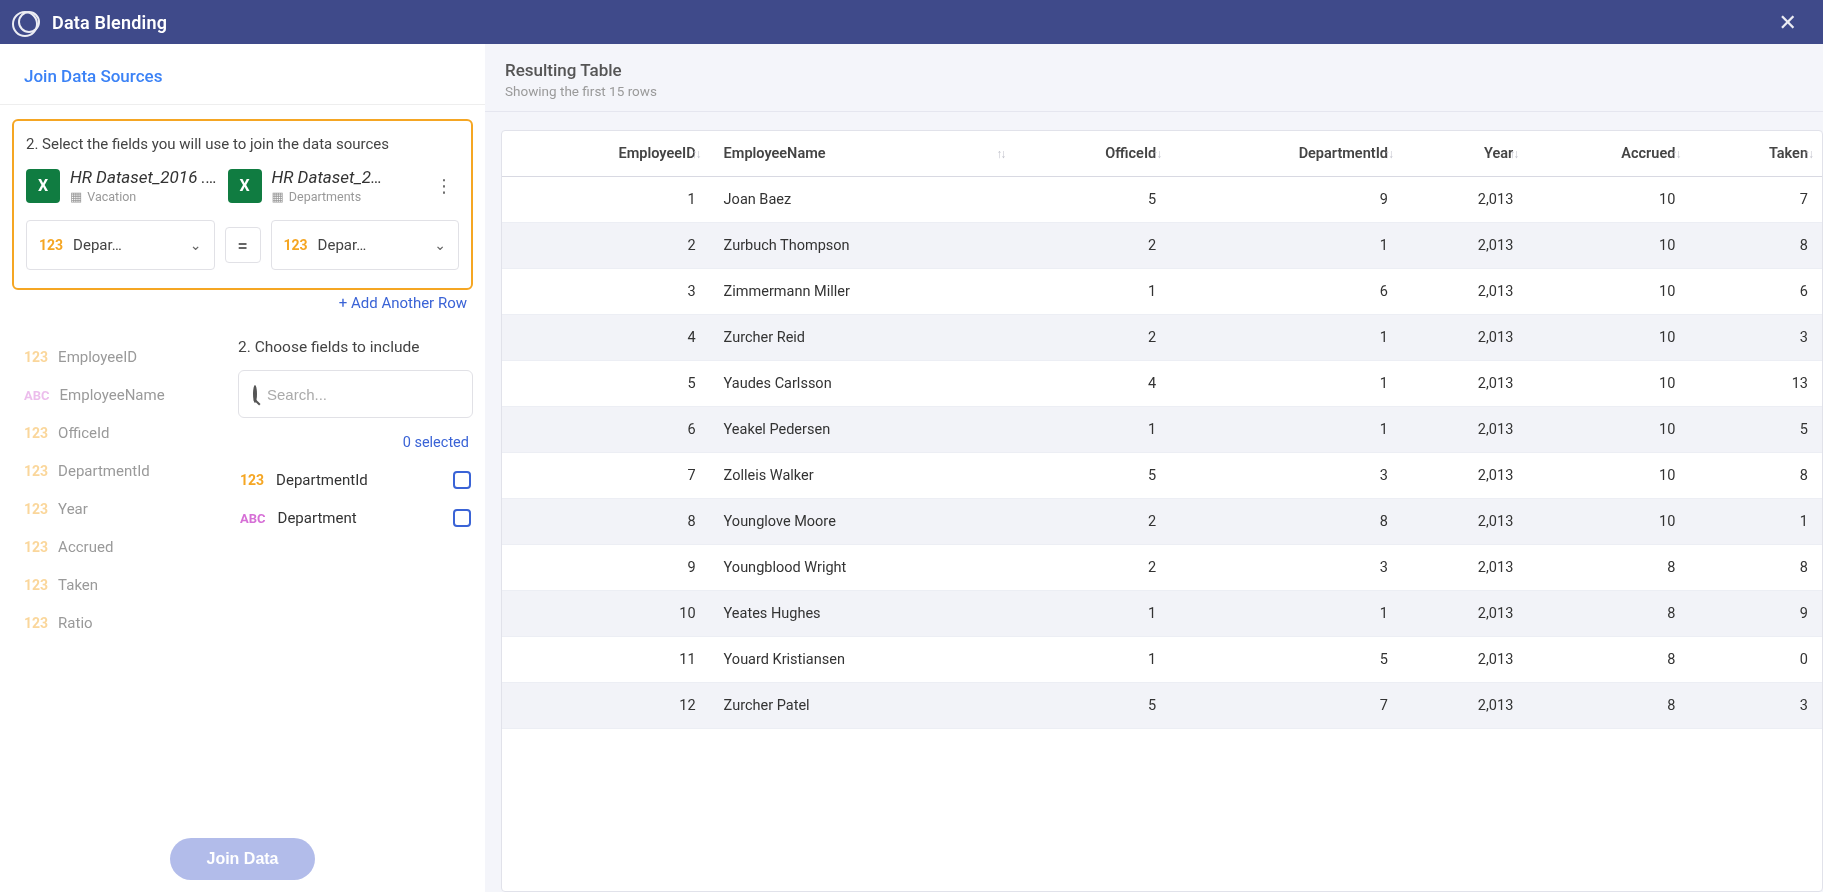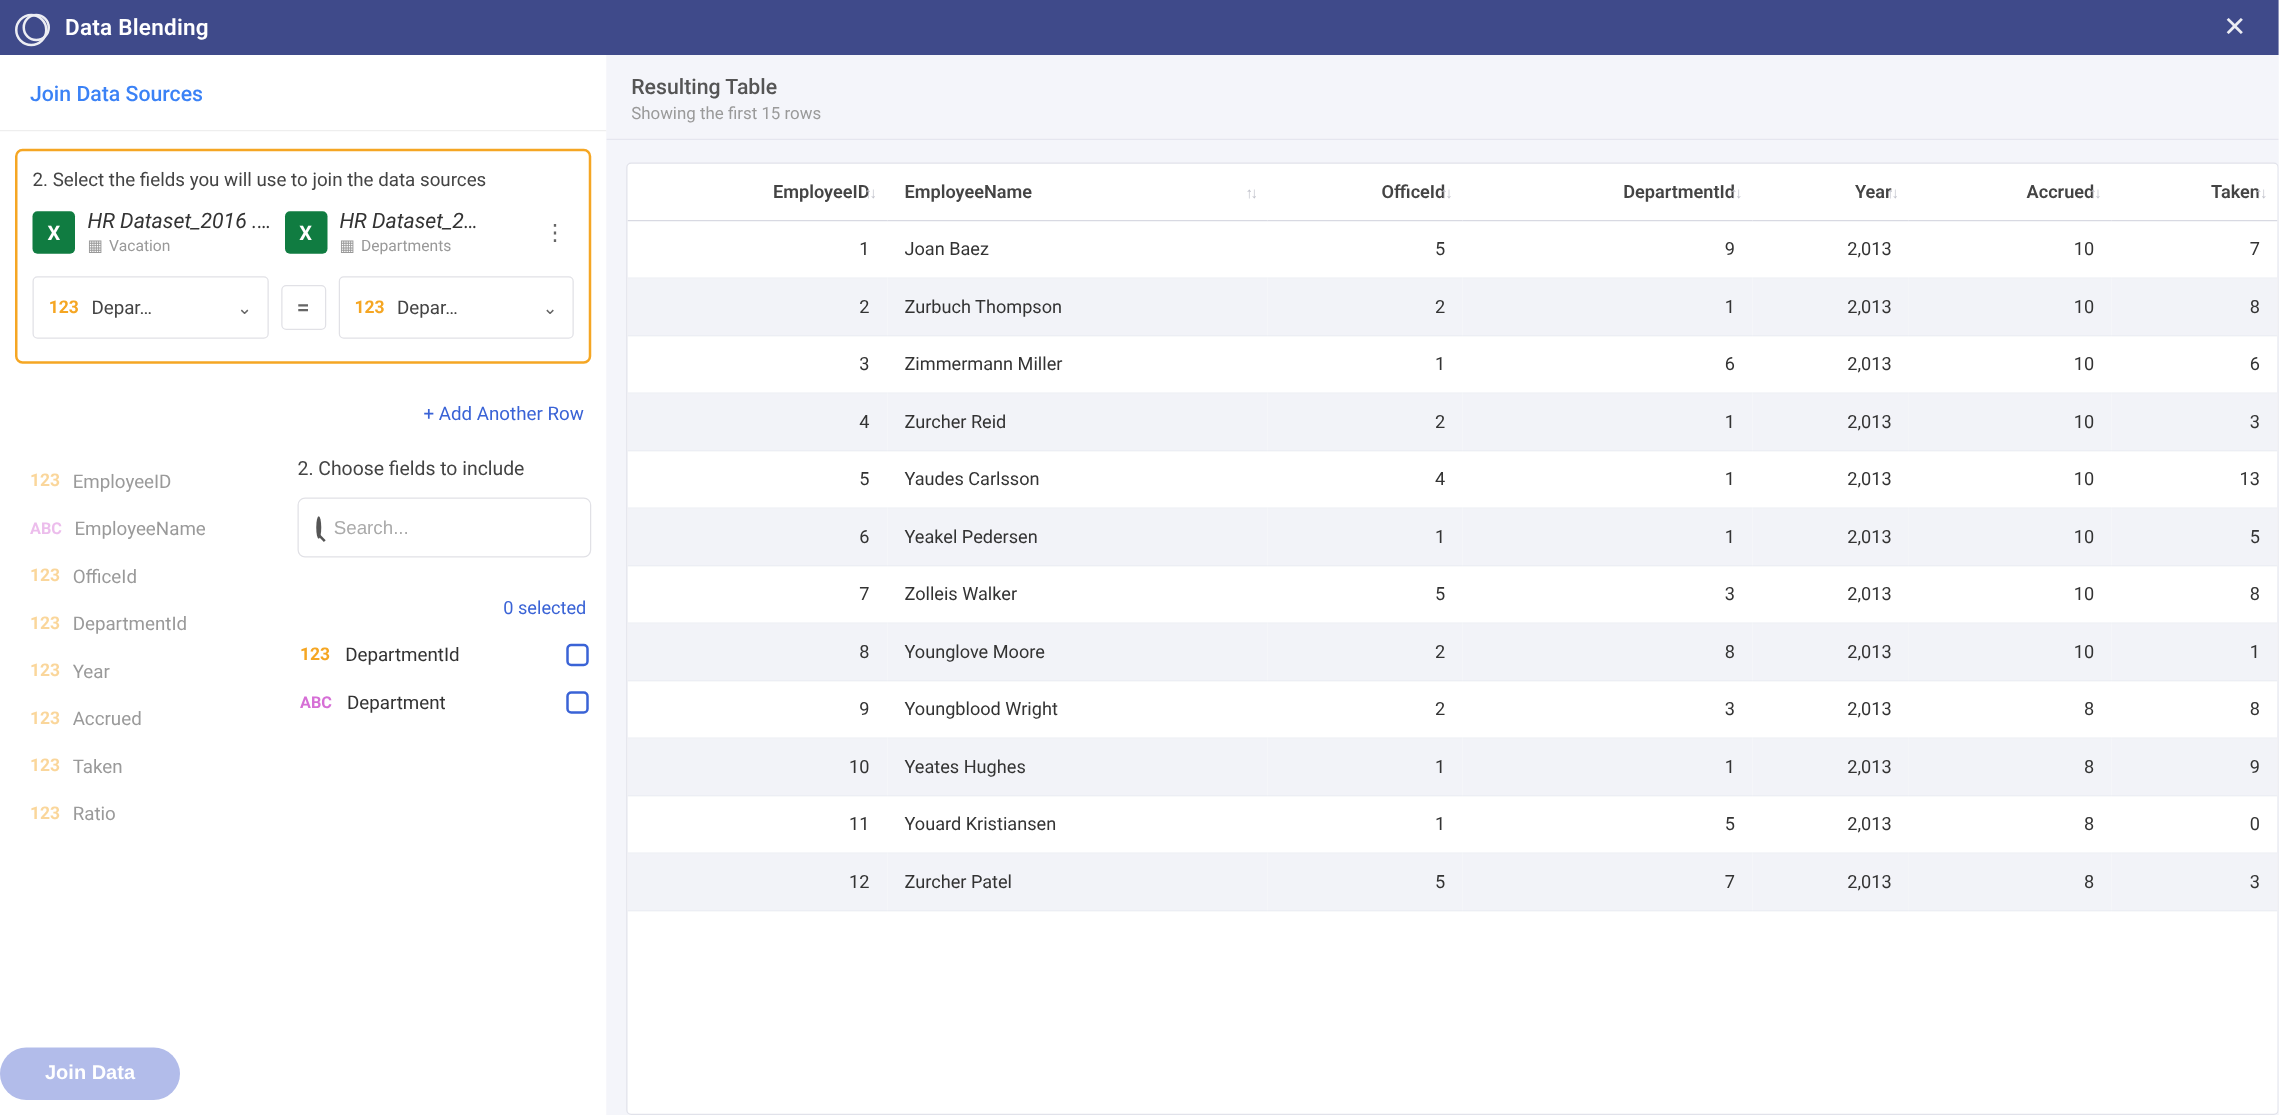--- a/index.html
+++ b/index.html
@@ -23,36 +23,36 @@
   .source-sub { display: flex; align-items: center; gap: 5px; font-size: 12.5px; color: #999; margin-top: 2px; }
   .source-sub .grid-glyph { font-size: 13px; color: #999; }
   .kebab { font-size: 18px; color: #666; cursor: pointer; padding: 0 6px; }
   .field-pair { display: flex; align-items: center; gap: 10px; margin-top: 16px; }
   .field-select { flex: 1; border: 1px solid #e1e1e6; border-radius: 4px; height: 50px; display: flex; align-items: center; padding: 0 12px; gap: 10px; cursor: pointer; background: #fff; }
   .type-123 { color: #f5a623; font-weight: 700; font-size: 14px; }
   .type-abc { color: #d66fd6; font-weight: 700; font-size: 13px; }
   .field-select .label { flex: 1; font-size: 15px; color: #444; white-space: nowrap; overflow: hidden; text-overflow: ellipsis; }
   .chev { color: #666; font-size: 14px; }
   .equals { width: 36px; height: 36px; border: 1px solid #e1e1e6; border-radius: 4px; display: flex; align-items: center; justify-content: center; font-size: 18px; font-weight: 600; color: #666; }
-  .add-row { text-align: right; padding: 31px 18px 8px; }
+  .add-row { text-align: right; padding: 4px 18px 8px; }
   .add-row a { color: #3a63d6; font-size: 15px; text-decoration: none; cursor: pointer; }
   .lower-cols { display: flex; padding: 18px 12px 0 24px; gap: 12px; flex: 1; overflow: hidden; }
   .col-left { flex: 1; overflow-y: auto; }
   .field-item { display: flex; align-items: center; gap: 10px; padding: 10px 0; font-size: 15px; }
   .field-item .type-123, .field-item .type-abc { opacity: .45; }
   .field-item .fname { color: #9a9a9a; }
   .col-right { width: 235px; }
   .col-right .step-label { font-size: 15.5px; color: #444; margin-bottom: 14px; }
   .search-box { border: 1px solid #e1e1e6; border-radius: 6px; height: 48px; display: flex; align-items: center; padding: 0 14px; gap: 10px; }
   .search-box input { border: none; outline: none; font-size: 15px; flex: 1; color: #333; }
   .search-box input::placeholder { color: #aaa; }
-  .selected-count { text-align: right; color: #3a63d6; font-size: 14.5px; margin: 32px 4px 10px; }
+  .selected-count { text-align: right; color: #3a63d6; font-size: 14.5px; margin: 16px 4px 10px; }
   .check-item { display: flex; align-items: center; gap: 12px; padding: 10px 2px; font-size: 15px; }
   .check-item .cb { width: 18px; height: 18px; border: 2px solid #3a63d6; border-radius: 4px; cursor: pointer; margin-left: auto; }
-  .join-btn-wrap { position: absolute; bottom: 12px; left: 0; right: 0; display: flex; }
+  .join-btn-wrap { position: absolute; bottom: 12px; left: 0; right: 0; display: flex; justify-content: center; }
   .join-btn { background: #aab5e8; color: #fff; border: none; border-radius: 28px; padding: 12px 36px; font-size: 16px; font-weight: 600; opacity: .9; cursor: not-allowed; }
   .right { flex: 1; display: flex; flex-direction: column; overflow: hidden; }
   .right-header { padding: 16px 20px 12px; border-bottom: 1px solid #e5e6ef; }
   .right-header h2 { font-size: 17px; font-weight: 500; color: #555; }
   .right-header .sub { font-size: 13.5px; color: #9a9a9a; margin-top: 3px; }
   .table-wrap { margin: 18px 0 0 16px; border: 1px solid #e1e2ea; border-radius: 4px; overflow: auto; flex: 1; background: #fff; }
   table { border-collapse: collapse; width: 100%; font-size: 14.5px; }
   th { text-align: left; padding: 14px 14px; color: #444; font-weight: 600; border-bottom: 1px solid #d8d9e2; position: relative; white-space: nowrap; }
   th .sort { position: absolute; right: 10px; top: 50%; transform: translateY(-50%); color: #c2c3cc; font-size: 12px; letter-spacing: -2px; }
   th.num, td.num { text-align: right; }

